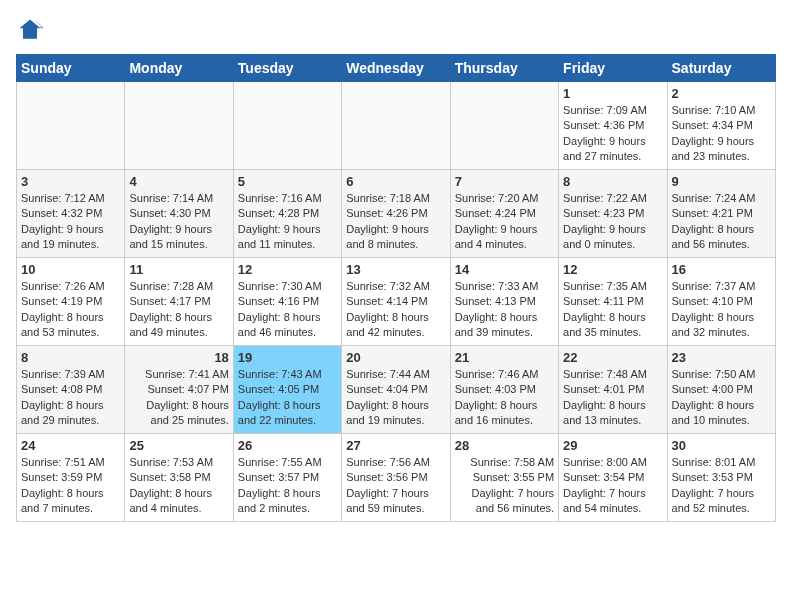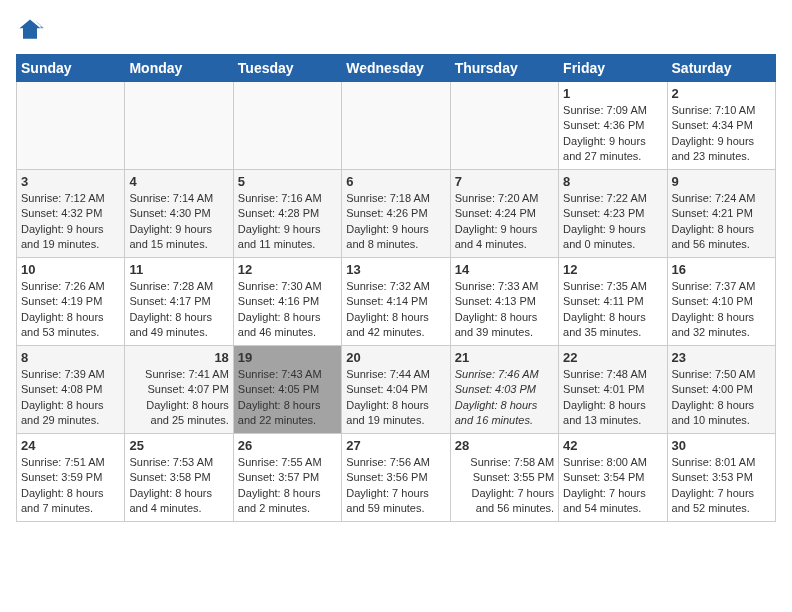--- a/index.html
+++ b/index.html
@@ -261,37 +261,37 @@
 Daylight: 8 hours
 and 29 minutes.</div>
         </td>
         <td class="alt-row" style="background: rgb(245, 245, 245); text-align: right;">
           <div class="day-number">18</div>
           <div class="day-info" style="white-space: pre-line;">Sunrise: 7:41 AM
 Sunset: 4:07 PM
 Daylight: 8 hours
 and 25 minutes.</div>
         </td>
-        <td class="alt-row" style="background: #a3a3a3;">
+        <td class="alt-row" style="background: #7dd3fc;">
           <div class="day-number">19</div>
           <div class="day-info" style="white-space: pre-line;">Sunrise: 7:43 AM
 Sunset: 4:05 PM
 Daylight: 8 hours
 and 22 minutes.</div>
         </td>
         <td class="alt-row" style="background: rgb(245, 245, 245);">
           <div class="day-number">20</div>
           <div class="day-info" style="white-space: pre-line;">Sunrise: 7:44 AM
 Sunset: 4:04 PM
 Daylight: 8 hours
 and 19 minutes.</div>
         </td>
         <td class="alt-row" style="background: rgb(245, 245, 245);">
           <div class="day-number">21</div>
-          <div class="day-info" style="white-space: pre-line; font-style: italic;">Sunrise: 7:46 AM
+          <div class="day-info" style="white-space: pre-line;">Sunrise: 7:46 AM
 Sunset: 4:03 PM
 Daylight: 8 hours
 and 16 minutes.</div>
         </td>
         <td class="alt-row" style="background: rgb(245, 245, 245);">
           <div class="day-number">22</div>
           <div class="day-info" style="white-space: pre-line;">Sunrise: 7:48 AM
 Sunset: 4:01 PM
 Daylight: 8 hours
 and 13 minutes.</div>
@@ -334,21 +334,21 @@
 and 59 minutes.</div>
         </td>
         <td>
           <div class="day-number">28</div>
           <div class="day-info" style="white-space: pre-line; text-align: right;">Sunrise: 7:58 AM
 Sunset: 3:55 PM
 Daylight: 7 hours
 and 56 minutes.</div>
         </td>
         <td>
-          <div class="day-number">42</div>
+          <div class="day-number">29</div>
           <div class="day-info" style="white-space: pre-line;">Sunrise: 8:00 AM
 Sunset: 3:54 PM
 Daylight: 7 hours
 and 54 minutes.</div>
         </td>
         <td>
           <div class="day-number">30</div>
           <div class="day-info" style="white-space: pre-line;">Sunrise: 8:01 AM
 Sunset: 3:53 PM
 Daylight: 7 hours

